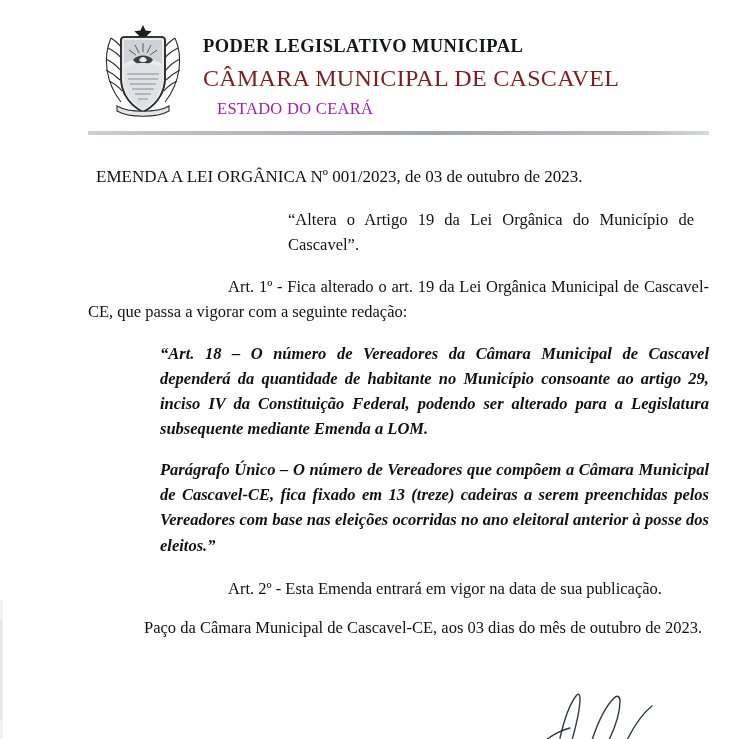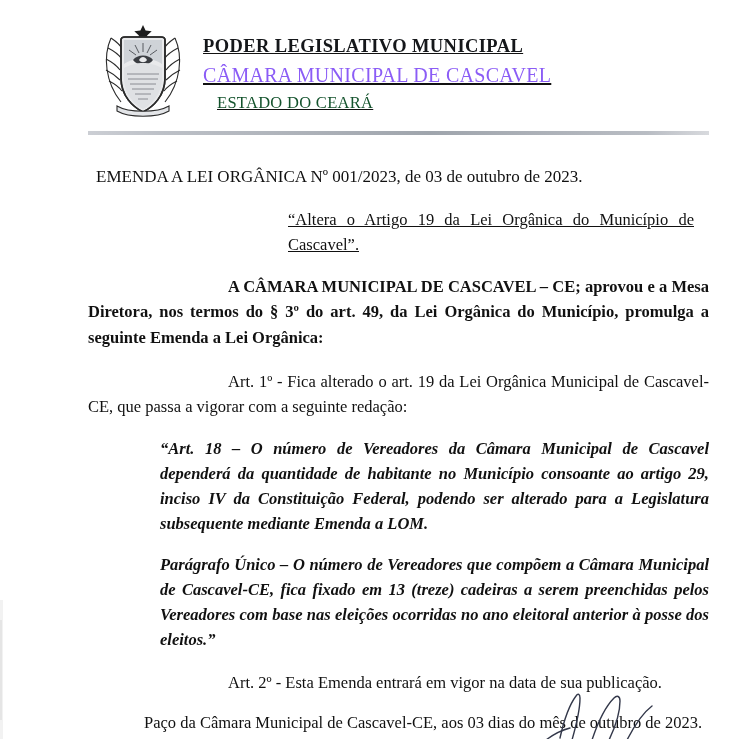--- a/index.html
+++ b/index.html
@@ -35,38 +35,37 @@
     flex: 0 0 auto;
     position: relative;
   }
   .brasao svg {
     display: block;
   }
   .header-text {
     margin-left: 12px;
     padding-top: 18px;
     line-height: 1.38;
-    text-decoration: underline;
   }
   .header-line1 {
     font-size: 18.5px;
     font-weight: bold;
     letter-spacing: 0.4px;
     color: #15171a;
   }
   .header-line2 {
-    font-size: 20px;
+    font-size: 24px;
     letter-spacing: 0.3px;
-    color: #8b5cf6;
+    color: #7f1d1d;
     margin-top: 2px;
   }
   .header-line3 {
     font-size: 16.5px;
     letter-spacing: 0.3px;
-    color: #14532d;
+    color: #a21caf;
     margin-top: 3px;
     margin-left: 14px;
   }
 
   
   .divider {
     margin: 8px 0 0 0;
     height: 7px;
     position: relative;
   }
@@ -94,21 +93,20 @@
     margin-top: 28px;
     margin-bottom: 18px;
     font-size: 17px;
     text-align: left;
   }
   .quote-head {
     margin: 0 15px 16px 0;
     padding-left: 200px;
     text-align: justify;
     line-height: 1.5;
-    text-decoration: underline;
   }
   .bold {
     font-weight: normal;
   }
   .p-bold {
     font-weight: bold;
     margin: 0 0 18px 0;
     text-align: justify;
   }
   .indent {
@@ -229,21 +227,20 @@
   <div class="divider">
     <div class="bar"></div>
   </div>
 
   <div class="content">
 
     <p class="p p-title">EMENDA A LEI ORGÂNICA Nº 001/2023, de 03 de outubro de 2023.</p>
 
     <p class="quote-head">“Altera o Artigo 19 da Lei Orgânica do Município de Cascavel”.</p>
 
-    <p class="p-bold"><span class="indent-lg"></span><span>A CÂMARA MUNICIPAL DE CASCAVEL – CE; aprovou e a Mesa Diretora, nos termos do § 3º do art. 49, da Lei Orgânica do Município, promulga a seguinte Emenda a Lei Orgânica:</span></p>
 
     <p class="art-block"><span class="indent-lg"></span><span class="bold">Art. 1º</span><span> - Fica alterado o art. 19 da Lei Orgânica Municipal de Cascavel-CE, que passa a vigorar com a seguinte redação:</span></p>
 
     <p class="quote-italic">“Art. 18 – O número de Vereadores da Câmara Municipal de Cascavel dependerá da quantidade de habitante no Município consoante ao artigo 29, inciso IV da Constituição Federal, podendo ser alterado para a Legislatura subsequente mediante Emenda a LOM.</p>
 
     <p class="quote-italic"><span>Parágrafo Único – O número de Vereadores que compõem a Câmara Municipal de Cascavel-CE, fica fixado em </span><span class="underline">13 (treze)</span><span> cadeiras a serem preenchidas pelos Vereadores com base nas eleições ocorridas no ano eleitoral anterior à posse dos eleitos.”</span></p>
 
     <p class="p-final"><span class="indent-lg"></span><span class="bold">Art. 2º</span><span> - Esta Emenda entrará em vigor na data de sua publicação.</span></p>
 
     <p class="p-closing"><span class="indent"></span><span>Paço da Câmara Municipal de Cascavel-CE, aos 03 dias do mês de outubro de 2023.</span></p>

